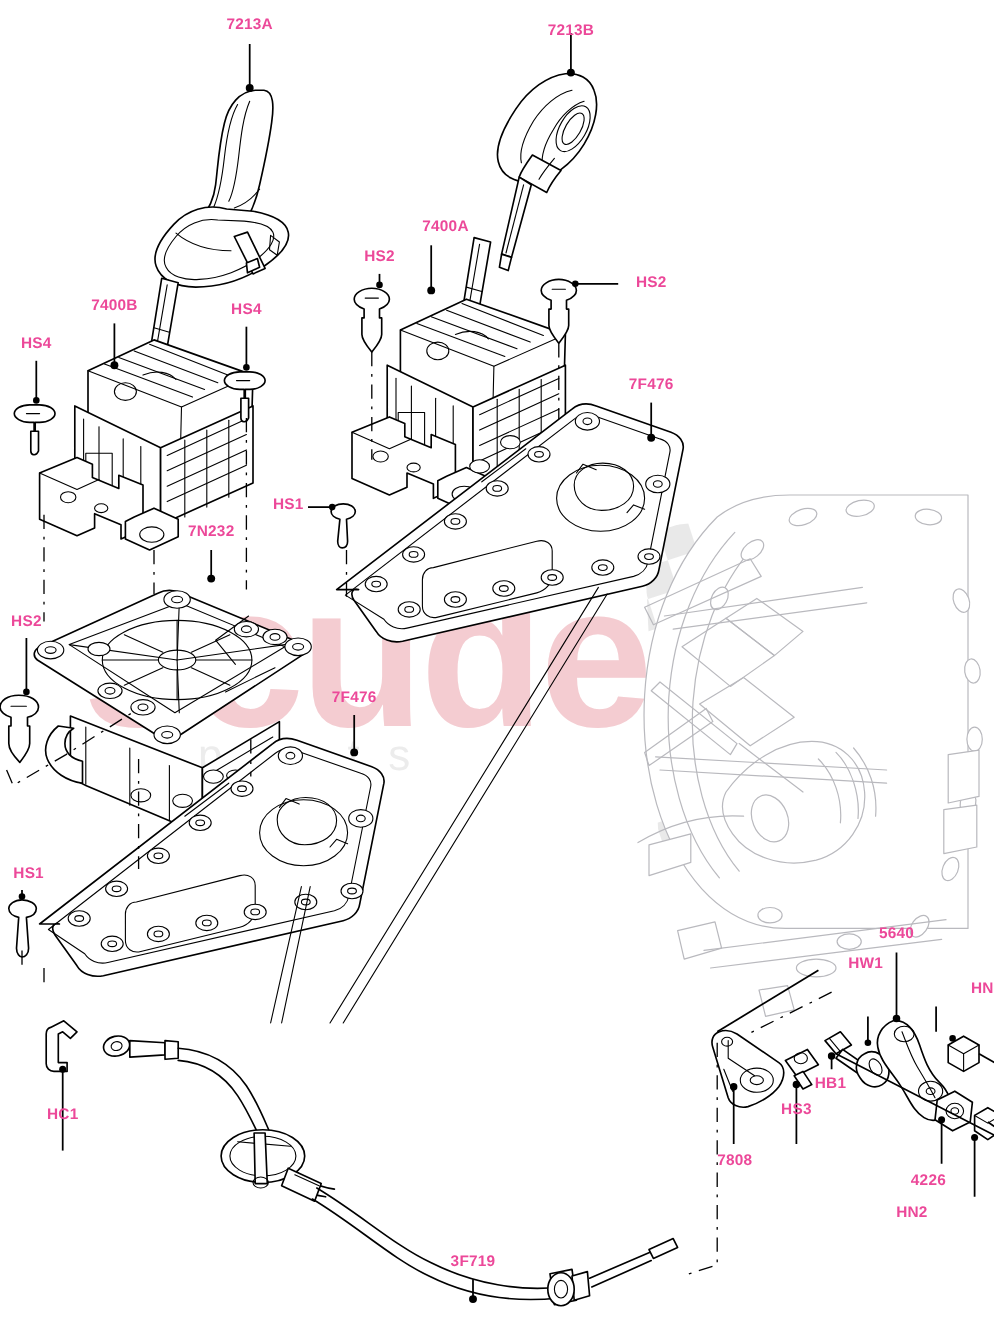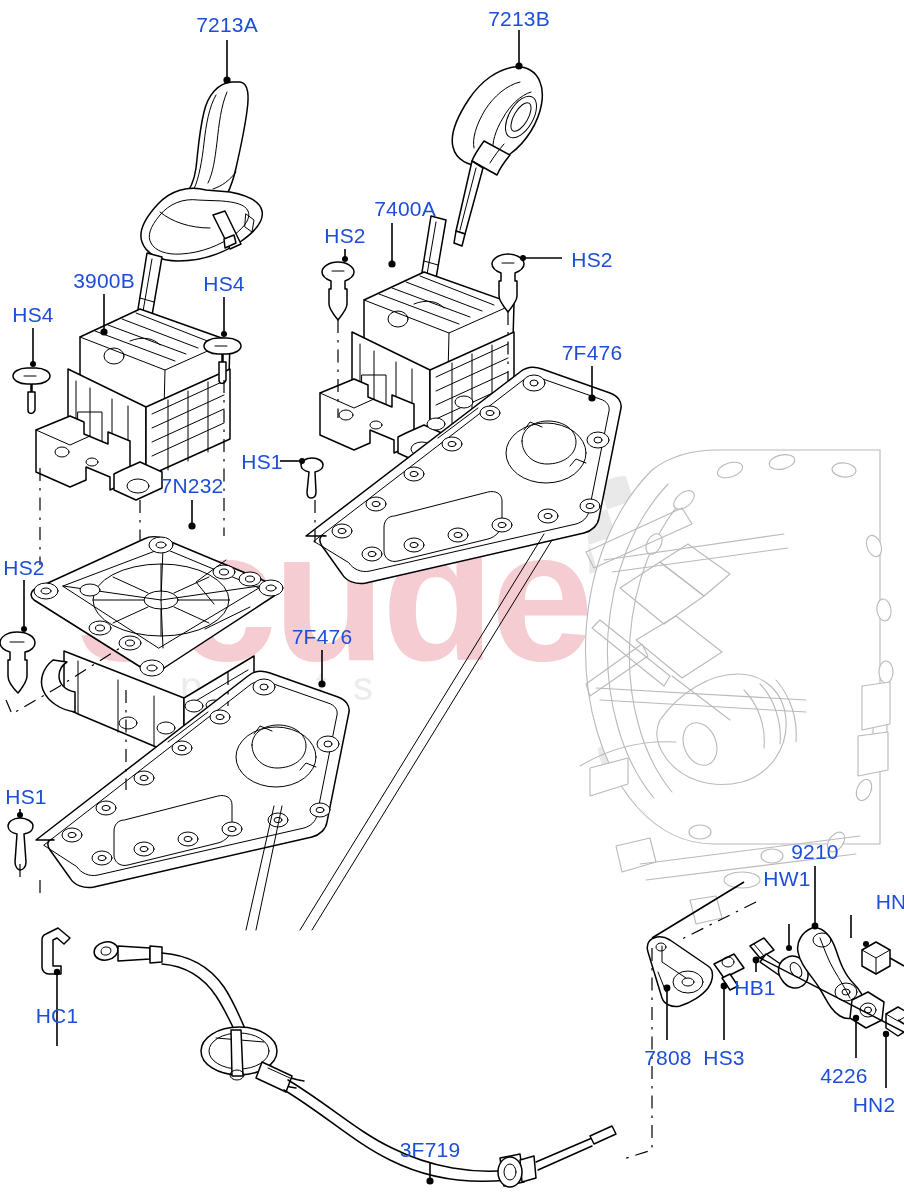--- a/index.html
+++ b/index.html
@@ -16,23 +16,23 @@
   }
   #artboard{
     position:absolute;
     inset:0;
     width:904px;
     height:1200px;
   }
   
   .lbl{
     position:absolute;
-    color:#1d4ed8;
-    font-size:21px;
-    font-weight:400;
+    color:#ec4899;
+    font-size:14px;
+    font-weight:700;
     letter-spacing:.2px;
     white-space:nowrap;
     line-height:1;
     font-family:"Liberation Sans","DejaVu Sans",sans-serif;
   }
   .lbl.c{transform:translateX(-50%);}
   .wm-layer{position:absolute;inset:0;pointer-events:none;}
 </style>
 </head>
 <body>
@@ -619,38 +619,38 @@
       <path class="ln-t" d="M274 806 L246 930"></path>
       <path class="ln-t" d="M282 806 L256 930"></path>
       <path class="ln-t" d="M544 534 L300 930"></path>
       <path class="ln-t" d="M552 540 L312 930"></path>
     </g>
 
   </svg>
 
   <div>
     <span class="lbl c" style="left:227px;top:14px">7213A</span>
-    <span class="lbl c" style="left:519px;top:8px">7213B</span>
+    <span class="lbl c" style="left:519px;top:20px">7213B</span>
     <span class="lbl c" style="left:405px;top:198px">7400A</span>
     <span class="lbl c" style="left:345px;top:225px">HS2</span>
     <span class="lbl c" style="left:592px;top:249px">HS2</span>
-    <span class="lbl c" style="left:104px;top:270px">3900B</span>
+    <span class="lbl c" style="left:104px;top:270px">7400B</span>
     <span class="lbl c" style="left:224px;top:273px">HS4</span>
     <span class="lbl c" style="left:33px;top:304px">HS4</span>
     <span class="lbl c" style="left:592px;top:342px">7F476</span>
     <span class="lbl c" style="left:262px;top:451px">HS1</span>
     <span class="lbl c" style="left:192px;top:475px">7N232</span>
     <span class="lbl c" style="left:24px;top:557px">HS2</span>
     <span class="lbl c" style="left:322px;top:626px">7F476</span>
     <span class="lbl c" style="left:26px;top:786px">HS1</span>
-    <span class="lbl c" style="left:815px;top:841px">9210</span>
+    <span class="lbl c" style="left:815px;top:841px">5640</span>
     <span class="lbl c" style="left:787px;top:868px">HW1</span>
     <span class="lbl c" style="left:897px;top:891px">HN1</span>
     <span class="lbl c" style="left:755px;top:977px">HB1</span>
     <span class="lbl c" style="left:57px;top:1005px">HC1</span>
     <span class="lbl c" style="left:668px;top:1047px">7808</span>
-    <span class="lbl c" style="left:724px;top:1047px">HS3</span>
+    <span class="lbl c" style="left:724px;top:1001px">HS3</span>
     <span class="lbl c" style="left:844px;top:1065px">4226</span>
-    <span class="lbl c" style="left:874px;top:1094px">HN2</span>
+    <span class="lbl c" style="left:829px;top:1094px">HN2</span>
     <span class="lbl c" style="left:430px;top:1139px">3F719</span>
   </div>
 
 </div>
 
 </body></html>

